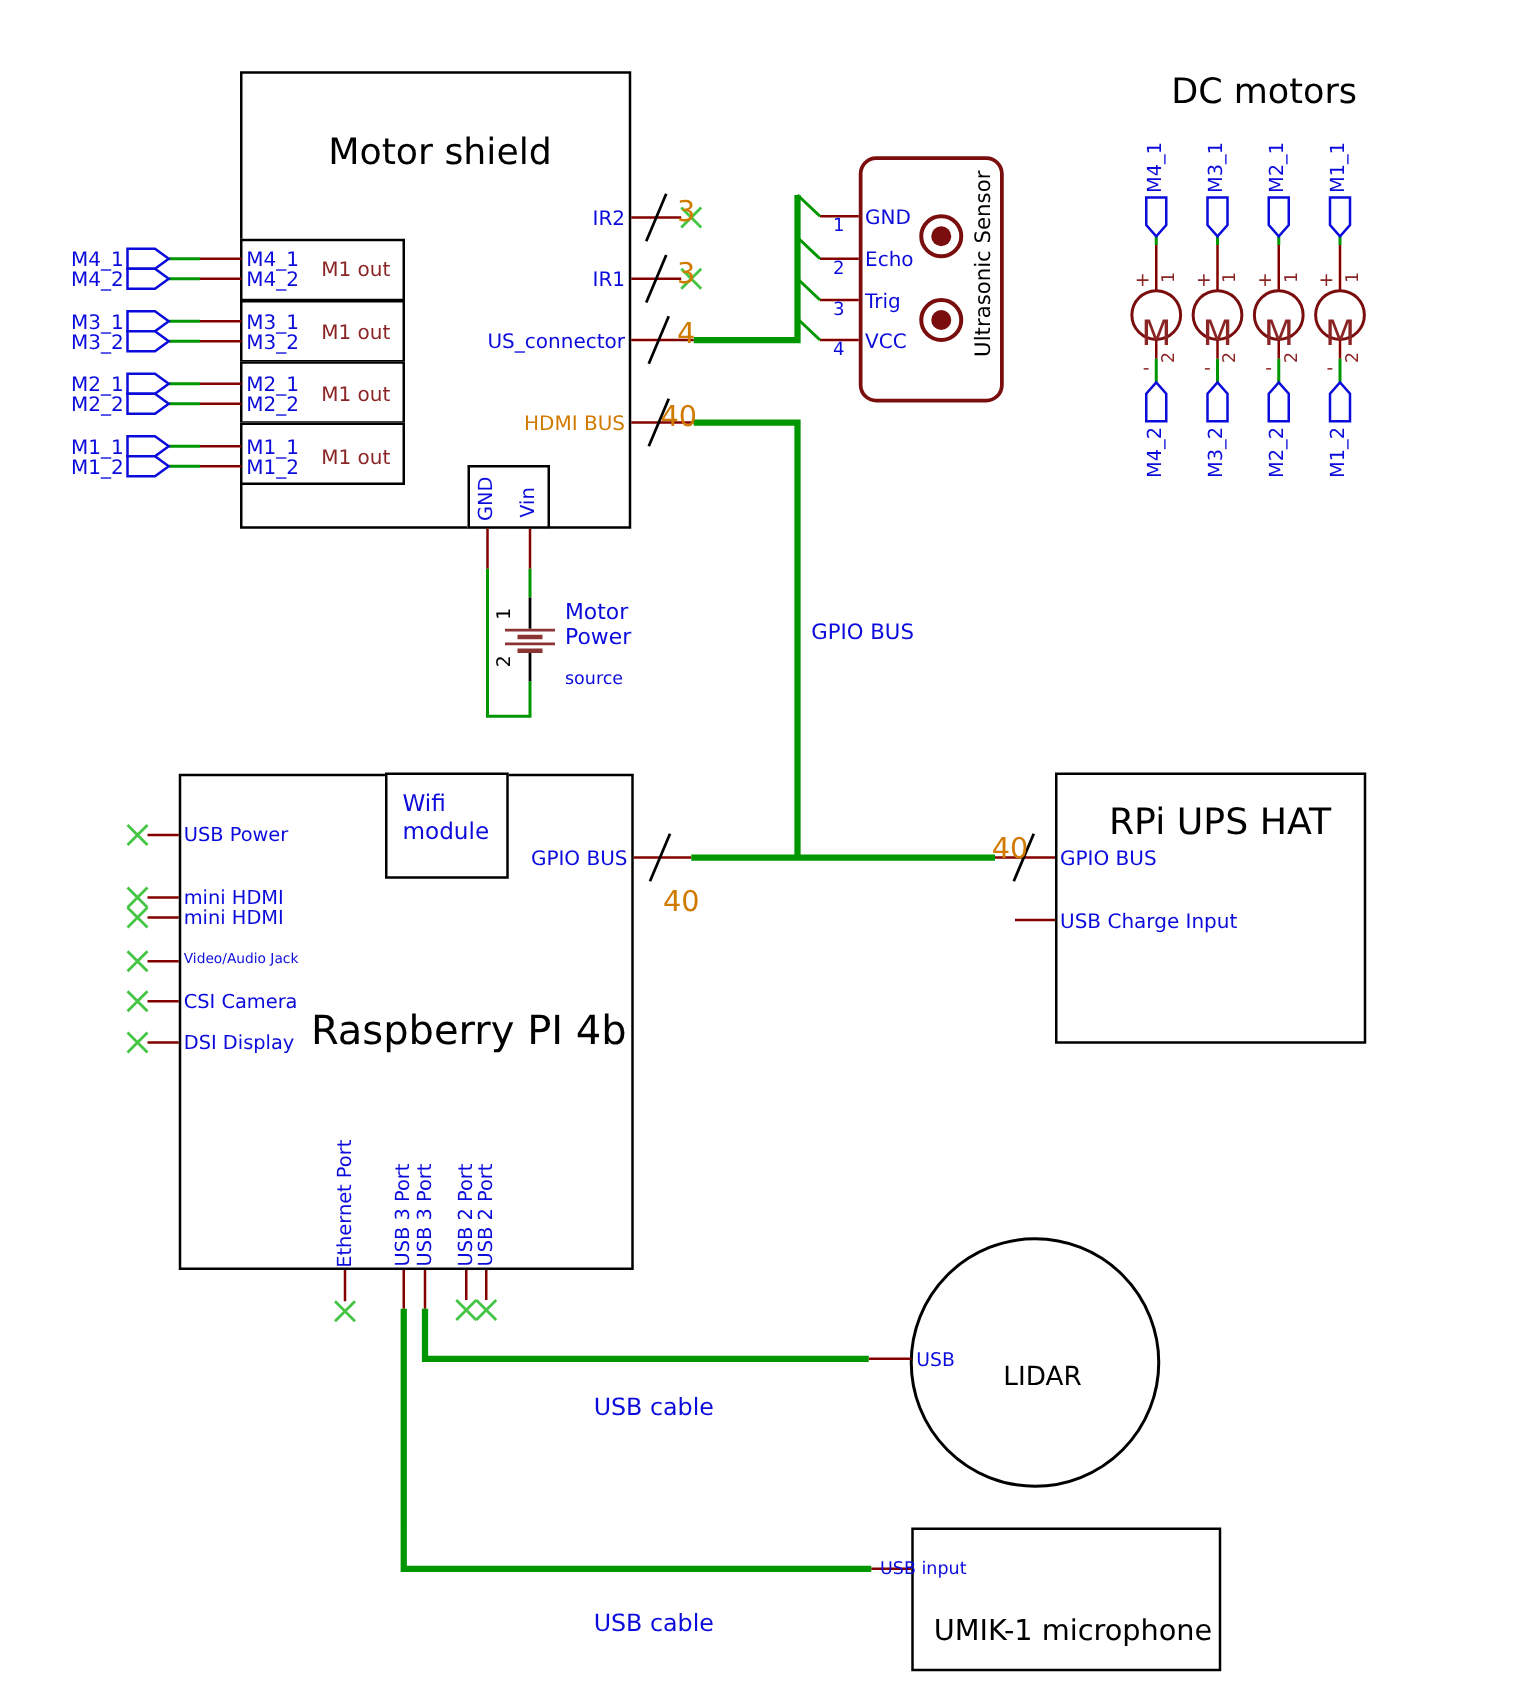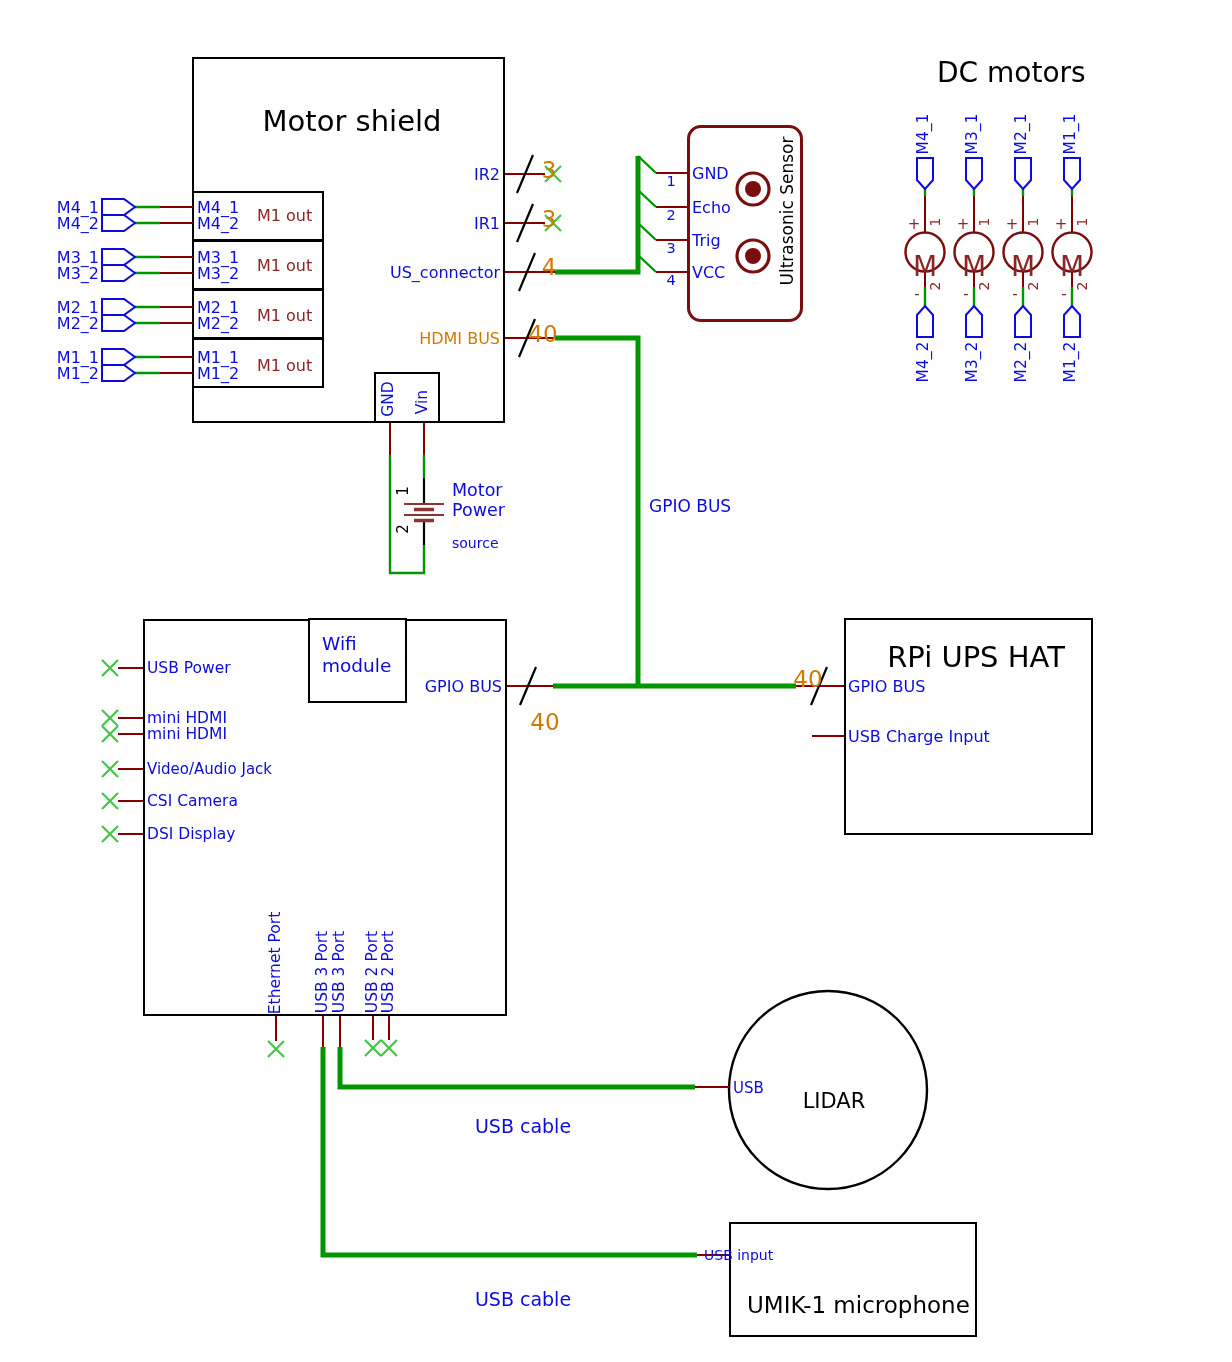--- a/index.html
+++ b/index.html
@@ -173,26 +173,27 @@
     <span class="t" style="left:692px;top:165px">GND</span>
     <span class="t" style="left:692px;top:199px">Echo</span>
     <span class="t" style="left:692px;top:232px">Trig</span>
     <span class="t" style="left:692px;top:264px">VCC</span>
     <span class="t v blk" style="left:787px;top:211px;font-size:17px">Ultrasonic Sensor</span>
 
     <span class="t" style="left:649px;top:497px;font-size:17px">GPIO BUS</span>
     <span class="t org c" style="left:545px;top:694px;font-size:23px">40</span>
     <span class="t org c" style="left:808px;top:651px;font-size:23px">40</span>
 
+    <span class="t blk c" style="left:375px;top:791px;font-size:32px">Raspberry PI 4b</span>
     <span class="t" style="left:322px;top:634px;font-size:18.5px">Wifi</span>
     <span class="t" style="left:322px;top:656px;font-size:18.5px">module</span>
     <span class="t" style="left:147px;top:660px;font-size:15.5px">USB Power</span>
     <span class="t" style="left:147px;top:710px;font-size:15.5px">mini HDMI</span>
     <span class="t" style="left:147px;top:726px;font-size:15.5px">mini HDMI</span>
-    <span class="t" style="left:147px;top:761px;font-size:15px">Video/Audio Jack</span>
+    <span class="t" style="left:147px;top:761px;font-size:11px">Video/Audio Jack</span>
     <span class="t" style="left:147px;top:793px;font-size:15.5px">CSI Camera</span>
     <span class="t" style="left:147px;top:826px;font-size:15.5px">DSI Display</span>
     <span class="t r" style="left:502px;top:678px">GPIO BUS</span>
     <span class="t v" style="left:276px;top:963px;font-size:15.5px">Ethernet Port</span>
     <span class="t v" style="left:323px;top:972px;font-size:15.5px">USB 3 Port</span>
     <span class="t v" style="left:340px;top:972px;font-size:15.5px">USB 3 Port</span>
     <span class="t v" style="left:373px;top:972px;font-size:15.5px">USB 2 Port</span>
     <span class="t v" style="left:389px;top:972px;font-size:15.5px">USB 2 Port</span>
 
     <span class="t blk c" style="left:976px;top:626px;font-size:29px">RPi UPS HAT</span>

